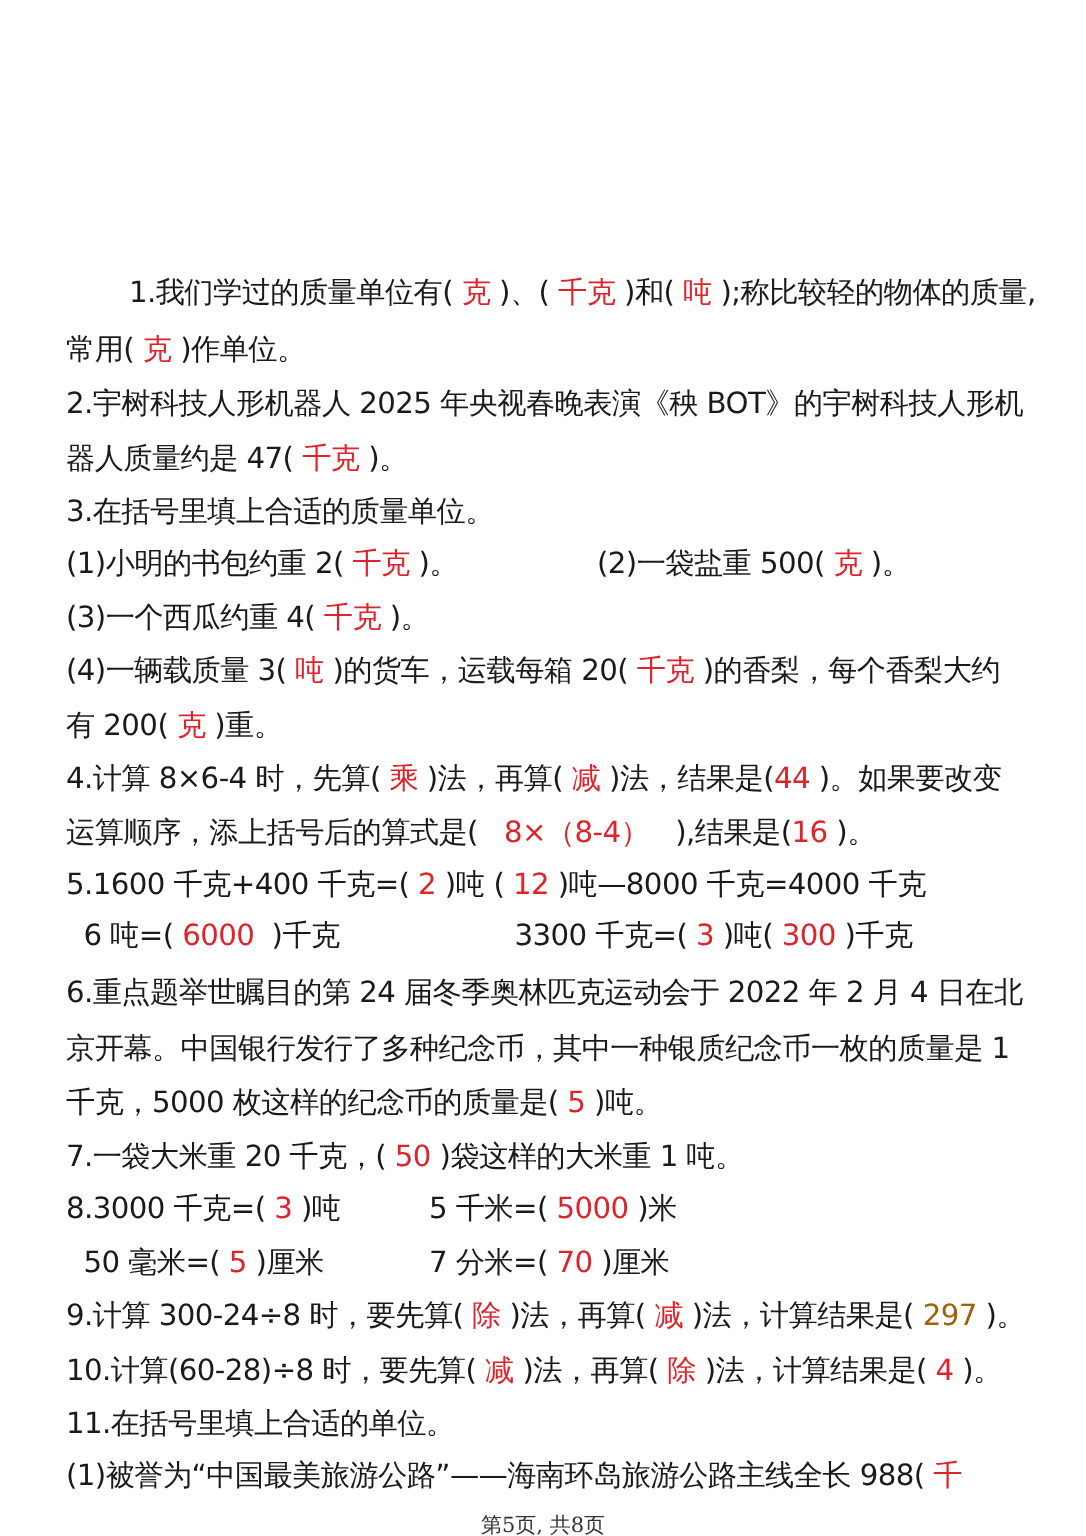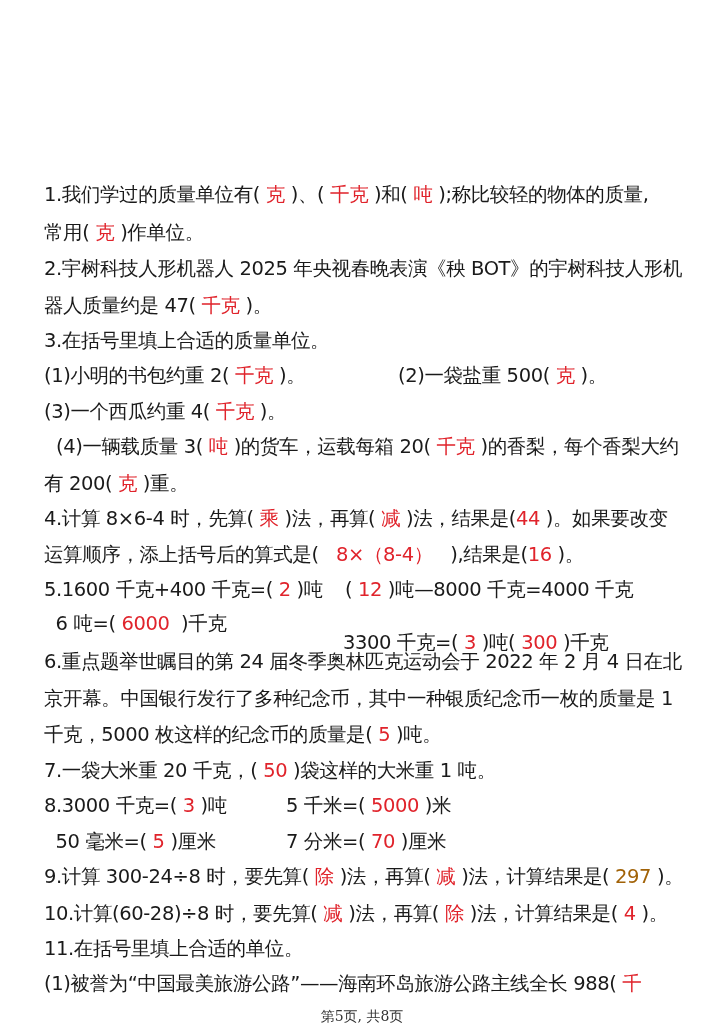--- a/index.html
+++ b/index.html
@@ -22,36 +22,36 @@
     position: absolute; left: 0; width: 724px; top: 1008px; text-align: center;
     font-family: "DejaVu Serif", "Liberation Serif", serif;
     font-size: 14px; color: #333;
   }
 </style>
 </head>
 <body>
 
 <div class="page">
   <div id="lines">
-      <div class="line" style="top: 181px;"><span>1.我们学过的质量单位有(&nbsp;</span><span class="ans" style="color: rgb(224, 35, 43);">克</span><span>&nbsp;)、(&nbsp;</span><span class="ans" style="color: rgb(224, 35, 43);">千克</span><span>&nbsp;)和(&nbsp;</span><span class="ans" style="color: rgb(224, 35, 43);">吨</span><span>&nbsp;);称比较轻的物体的质量,</span></div>
+      <div class="line" style="top: 181px; margin-left: 42px;"><span>1.我们学过的质量单位有(&nbsp;</span><span class="ans" style="color: rgb(224, 35, 43);">克</span><span>&nbsp;)、(&nbsp;</span><span class="ans" style="color: rgb(224, 35, 43);">千克</span><span>&nbsp;)和(&nbsp;</span><span class="ans" style="color: rgb(224, 35, 43);">吨</span><span>&nbsp;);称比较轻的物体的质量,</span></div>
       <div class="line" style="top: 219px;"><span>常用(&nbsp;</span><span class="ans" style="color: rgb(224, 35, 43);">克</span><span>&nbsp;)作单位。</span></div>
       <div class="line" style="top: 255px;"><span>2.宇树科技人形机器人&nbsp;2025&nbsp;年央视春晚表演《秧&nbsp;BOT》的宇树科技人形机</span></div>
       <div class="line" style="top: 292px;"><span>器人质量约是&nbsp;47(&nbsp;</span><span class="ans" style="color: rgb(224, 35, 43);">千克</span><span>&nbsp;)。</span></div>
       <div class="line" style="top: 327px;"><span>3.在括号里填上合适的质量单位。</span></div>
       <div class="line" style="top: 362px;"><span>(1)小明的书包约重&nbsp;2(&nbsp;</span><span class="ans" style="color: rgb(224, 35, 43);">千克</span><span>&nbsp;)。</span></div>
       <div class="line" style="top: 362px; left: 398px;"><span>(2)一袋盐重&nbsp;500(&nbsp;</span><span class="ans" style="color: rgb(224, 35, 43);">克</span><span>&nbsp;)。</span></div>
       <div class="line" style="top: 398px;"><span>(3)一个西瓜约重&nbsp;4(&nbsp;</span><span class="ans" style="color: rgb(224, 35, 43);">千克</span><span>&nbsp;)。</span></div>
-      <div class="line" style="top: 433px; margin-left: 12px;"><span>(4)一辆载质量&nbsp;3(&nbsp;</span><span class="ans" style="color: rgb(224, 35, 43);">吨</span><span>&nbsp;)的货车，运载每箱&nbsp;20(&nbsp;</span><span class="ans" style="color: rgb(224, 35, 43);">千克</span><span>&nbsp;)的香梨，每个香梨大约</span></div>
+      <div class="line" style="top: 433px;"><span>(4)一辆载质量&nbsp;3(&nbsp;</span><span class="ans" style="color: rgb(224, 35, 43);">吨</span><span>&nbsp;)的货车，运载每箱&nbsp;20(&nbsp;</span><span class="ans" style="color: rgb(224, 35, 43);">千克</span><span>&nbsp;)的香梨，每个香梨大约</span></div>
       <div class="line" style="top: 470px;"><span>有&nbsp;200(&nbsp;</span><span class="ans" style="color: rgb(224, 35, 43);">克</span><span>&nbsp;)重。</span></div>
       <div class="line" style="top: 505px; text-align: center;"><span>4.计算&nbsp;8×6-4&nbsp;时，先算(&nbsp;</span><span class="ans" style="color: rgb(224, 35, 43);">乘</span><span>&nbsp;)法，再算(&nbsp;</span><span class="ans" style="color: rgb(224, 35, 43);">减</span><span>&nbsp;)法，结果是(</span><span class="ans" style="color: rgb(224, 35, 43);">44</span><span>&nbsp;)。如果要改变</span></div>
       <div class="line" style="top: 541px;"><span>运算顺序，添上括号后的算式是(&nbsp;&nbsp;&nbsp;</span><span class="ans" style="color: rgb(224, 35, 43);">8×（8-4）</span><span>&nbsp;&nbsp;&nbsp;),结果是(</span><span class="ans" style="color: rgb(224, 35, 43);">16</span><span>&nbsp;)。</span></div>
       <div class="line" style="top: 576px;"><span>5.1600&nbsp;千克+400&nbsp;千克=(&nbsp;</span><span class="ans" style="color: rgb(224, 35, 43);">2</span><span>&nbsp;)吨</span></div>
-      <div class="line" style="top: 576px; left: 345px;"><span>(&nbsp;</span><span class="ans" style="color: rgb(224, 35, 43);">12</span><span>&nbsp;)吨—8000&nbsp;千克=4000&nbsp;千克</span></div>
+      <div class="line" style="top: 576px; left: 329px;"><span>(&nbsp;</span><span class="ans" style="color: rgb(224, 35, 43);">12</span><span>&nbsp;)吨—8000&nbsp;千克=4000&nbsp;千克</span></div>
       <div class="line" style="top: 610px;"><span>&nbsp;&nbsp;6&nbsp;吨=(&nbsp;</span><span class="ans" style="color: rgb(224, 35, 43);">6000</span><span>&nbsp;&nbsp;)千克</span></div>
-      <div class="line" style="top: 610px; left: 343px; margin-top: 19px;"><span>3300&nbsp;千克=(&nbsp;</span><span class="ans" style="color: rgb(224, 35, 43);">3</span><span>&nbsp;)吨(&nbsp;</span><span class="ans" style="color: rgb(224, 35, 43);">300</span><span>&nbsp;)千克</span></div>
+      <div class="line" style="top: 610px; left: 343px;"><span>3300&nbsp;千克=(&nbsp;</span><span class="ans" style="color: rgb(224, 35, 43);">3</span><span>&nbsp;)吨(&nbsp;</span><span class="ans" style="color: rgb(224, 35, 43);">300</span><span>&nbsp;)千克</span></div>
       <div class="line" style="top: 648px;"><span>6.重点题举世瞩目的第&nbsp;24&nbsp;届冬季奥林匹克运动会于&nbsp;2022&nbsp;年&nbsp;2&nbsp;月&nbsp;4&nbsp;日在北</span></div>
       <div class="line" style="top: 685px;"><span>京开幕。中国银行发行了多种纪念币，其中一种银质纪念币一枚的质量是&nbsp;1</span></div>
       <div class="line" style="top: 721px;"><span>千克，5000&nbsp;枚这样的纪念币的质量是(&nbsp;</span><span class="ans" style="color: rgb(224, 35, 43);">5</span><span>&nbsp;)吨。</span></div>
       <div class="line" style="top: 757px;"><span>7.一袋大米重&nbsp;20&nbsp;千克，(&nbsp;</span><span class="ans" style="color: rgb(224, 35, 43);">50</span><span>&nbsp;)袋这样的大米重&nbsp;1&nbsp;吨。</span></div>
       <div class="line" style="top: 792px;"><span>8.3000&nbsp;千克=(&nbsp;</span><span class="ans" style="color: rgb(224, 35, 43);">3</span><span>&nbsp;)吨</span></div>
       <div class="line" style="top: 792px; left: 286px;"><span>5&nbsp;千米=(&nbsp;</span><span class="ans" style="color: rgb(224, 35, 43);">5000</span><span>&nbsp;)米</span></div>
       <div class="line" style="top: 828px;"><span>&nbsp;&nbsp;50&nbsp;毫米=(&nbsp;</span><span class="ans" style="color: rgb(224, 35, 43);">5</span><span>&nbsp;)厘米</span></div>
       <div class="line" style="top: 828px; left: 286px;"><span>7&nbsp;分米=(&nbsp;</span><span class="ans" style="color: rgb(224, 35, 43);">70</span><span>&nbsp;)厘米</span></div>
       <div class="line" style="top: 863px;"><span>9.计算&nbsp;300-24÷8&nbsp;时，要先算(&nbsp;</span><span class="ans" style="color: rgb(224, 35, 43);">除</span><span>&nbsp;)法，再算(&nbsp;</span><span class="ans" style="color: rgb(224, 35, 43);">减</span><span>&nbsp;)法，计算结果是(&nbsp;</span><span class="ans" style="color: #a16207;">297</span><span>&nbsp;)。</span></div>
       <div class="line" style="top: 900px;"><span>10.计算(60-28)÷8&nbsp;时，要先算(&nbsp;</span><span class="ans" style="color: rgb(224, 35, 43);">减</span><span>&nbsp;)法，再算(&nbsp;</span><span class="ans" style="color: rgb(224, 35, 43);">除</span><span>&nbsp;)法，计算结果是(&nbsp;</span><span class="ans" style="color: rgb(224, 35, 43);">4</span><span>&nbsp;)。</span></div>

